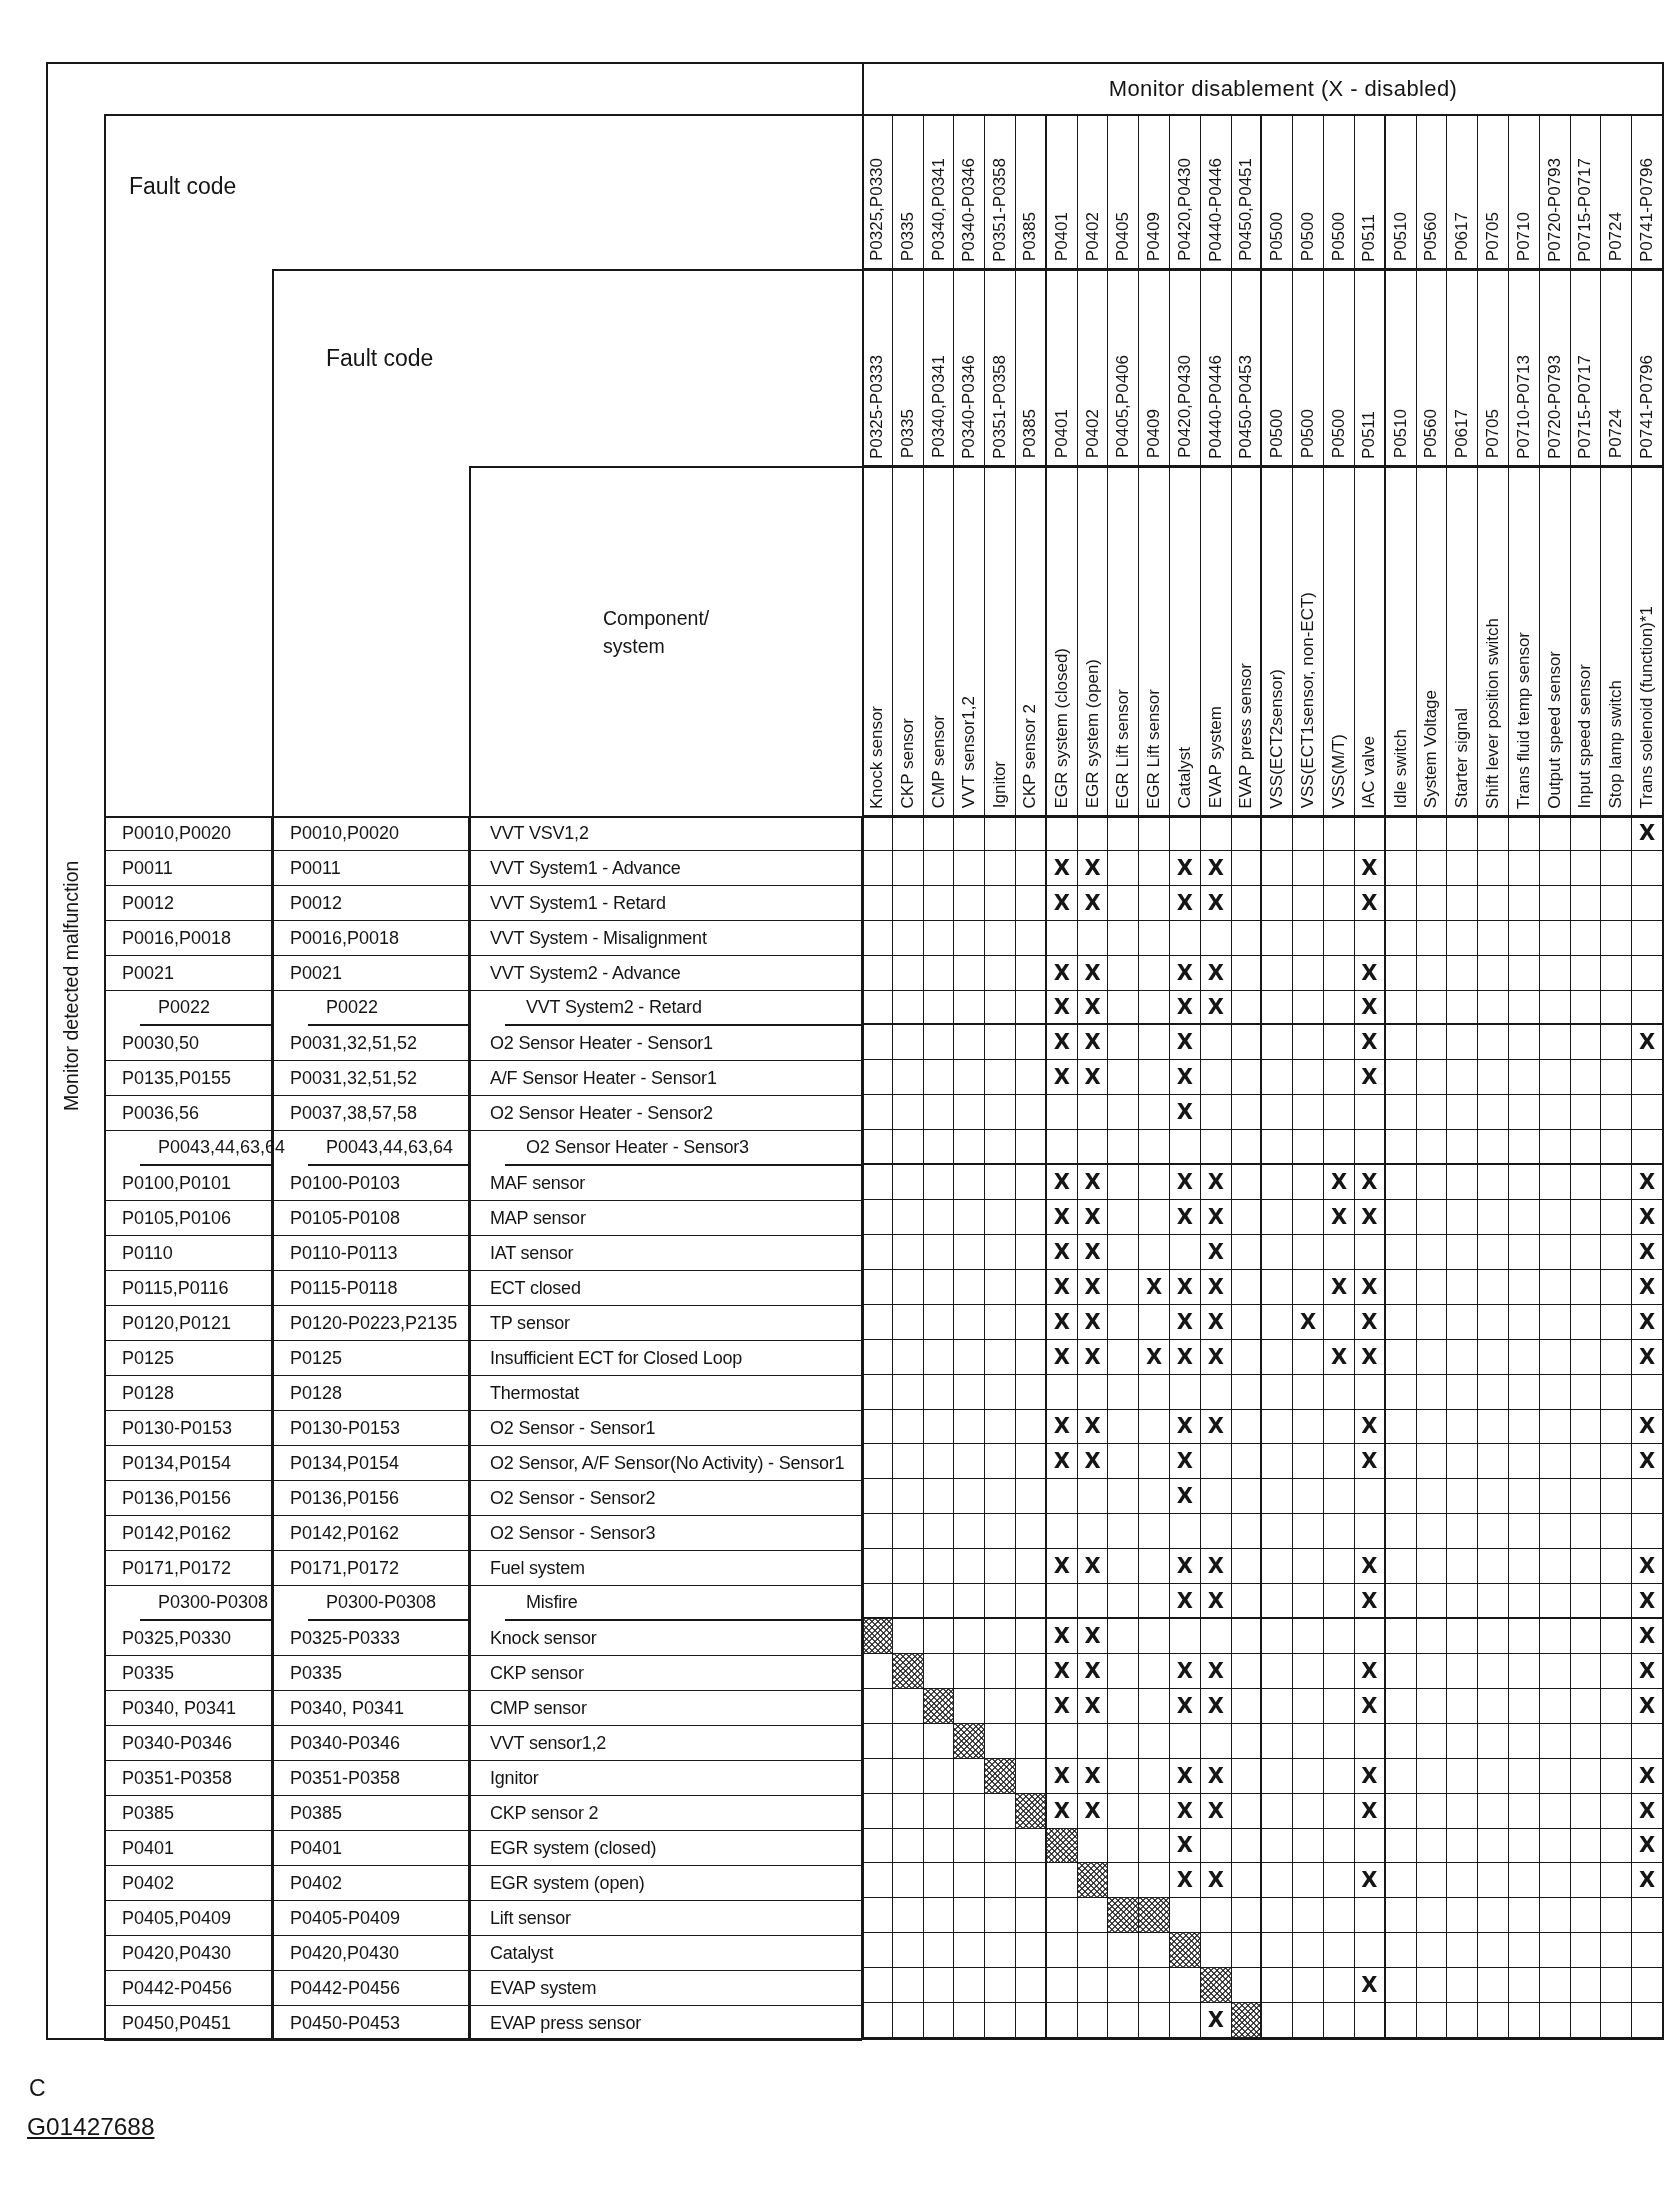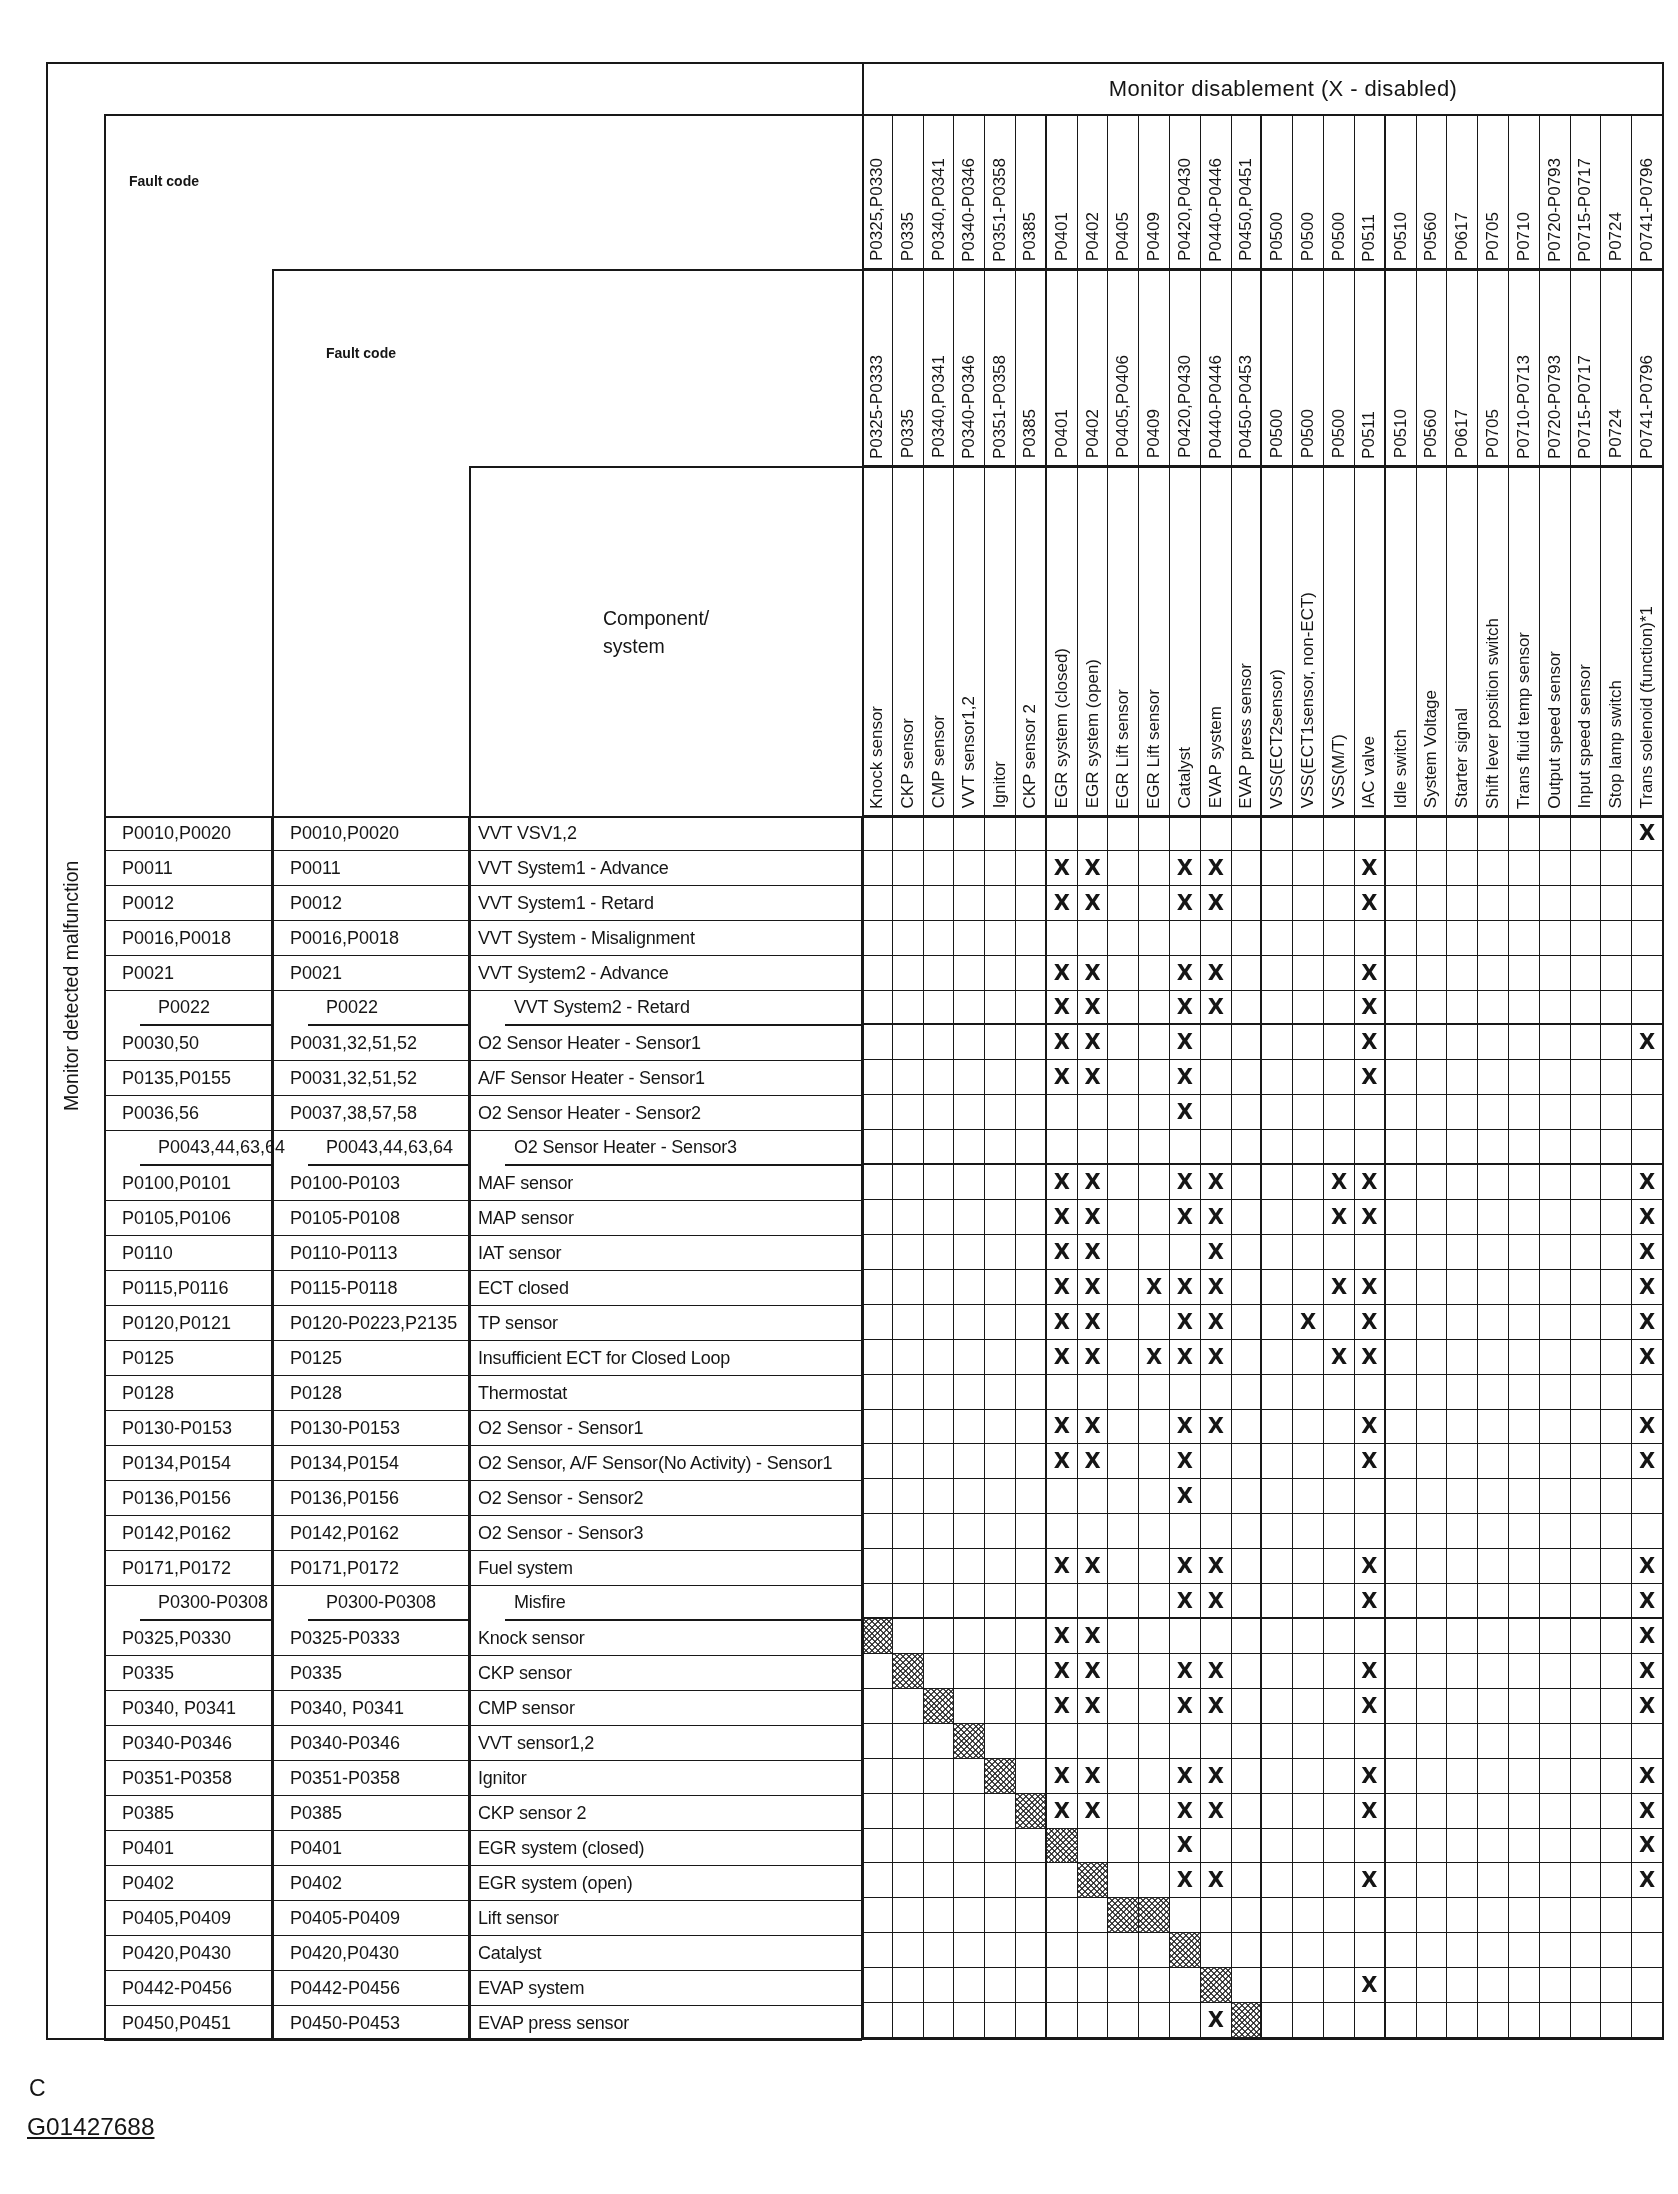--- a/index.html
+++ b/index.html
@@ -13,21 +13,21 @@
   .outer-box {
     position: absolute; left: 46px; top: 62px; width: 1618px; height: 1978px;
     border: 2.4px solid #181818;
   }
   .line { position: absolute; background: #181818; }
   .title-box {
     position: absolute; left: 863px; top: 64px; width: 800px; height: 50px;
     display: flex; align-items: center; justify-content: center;
     font-size: 22px; letter-spacing: 0.4px; margin-left: 20px;
   }
-  .corner-label { position: absolute; font-size: 14px; font-weight: bold; }
+  .corner-label { position: absolute; font-size: 23px; }
   .comp-label { position: absolute; font-size: 19.5px; line-height: 28px; }
   .axis-vert {
     position: absolute; left: 52px; top: 766px; width: 39px; height: 440px;
     display: flex; align-items: center; justify-content: center;
     writing-mode: vertical-rl; transform: rotate(180deg);
     font-size: 19.5px; white-space: nowrap;
   }
   #matrix {
     position: absolute; left: 862px; top: 114px; width: 801px; height: 1924px;
     display: grid;
@@ -61,21 +61,21 @@
     grid-template-columns: 168px 197px 393px;
     grid-auto-rows: 35px;
   }
   .lcell {
     border-right: 1.6px solid #181818;
     border-bottom: 1.6px solid #181818;
     display: flex; align-items: center;
     padding-left: 18px;
     font-size: 18px; white-space: nowrap;
   }
-  .lcell.comp { padding-left: 9px; letter-spacing: -0.2px; }
+  .lcell.comp { padding-left: 21px; letter-spacing: -0.2px; }
   .lcell.rsep { border-bottom-width: 2.4px; margin-left: 36px; }
   .footer-mark { position: absolute; font-size: 24.4px; }
 </style>
 </head>
 <body>
 
 <div class="page">
 
   <div class="outer-box"></div>
 

